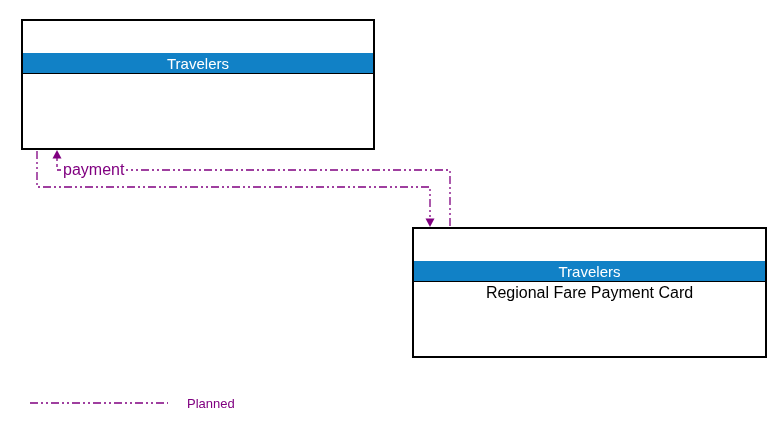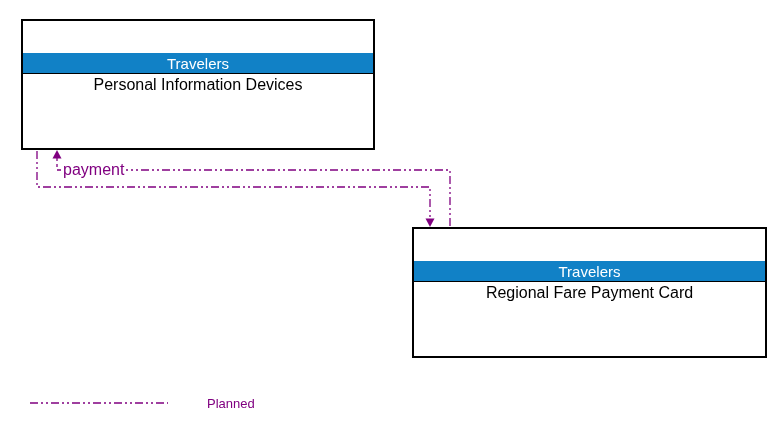--- a/index.html
+++ b/index.html
@@ -84,21 +84,20 @@
   .flow-label.request { left: 42px; top: 180px; }
 
   .legend-label {
     position: absolute;
     z-index: 3;
     left: 187px; top: 396px;
     color: var(--flow);
     font-size: 13px;
     line-height: 15px;
     white-space: nowrap;
-    margin-left: 20px;
   }
 </style>
 </head>
 <body>
 
 <div class="canvas">
 
   <svg class="flow-svg" viewBox="0 0 782 429">
 
     <polygon class="flow-arrowhead" points="57,150 52.5,158.5 61.5,158.5"></polygon>
@@ -106,21 +105,20 @@
     <path class="flow-line" d="M57,170 H450 V227"></path>
 
     <path class="flow-line" d="M37,151 V187 H430 V219"></path>
     <polygon class="flow-arrowhead" points="430,227 425.5,218.5 434.5,218.5"></polygon>
 
     <path class="flow-line" d="M30,403 H168"></path>
   </svg>
 
   <div class="entity-box pid">
     <div class="entity-header">Travelers</div>
-    <div class="entity-title">Personal Information Devices</div>
   </div>
 
   <div class="entity-box rfpc">
     <div class="entity-header">Travelers</div>
     <div class="entity-title">Regional Fare Payment Card</div>
   </div>
 
   <div class="flow-label payment">payment</div>
 
   <div class="legend-label">Planned</div>

